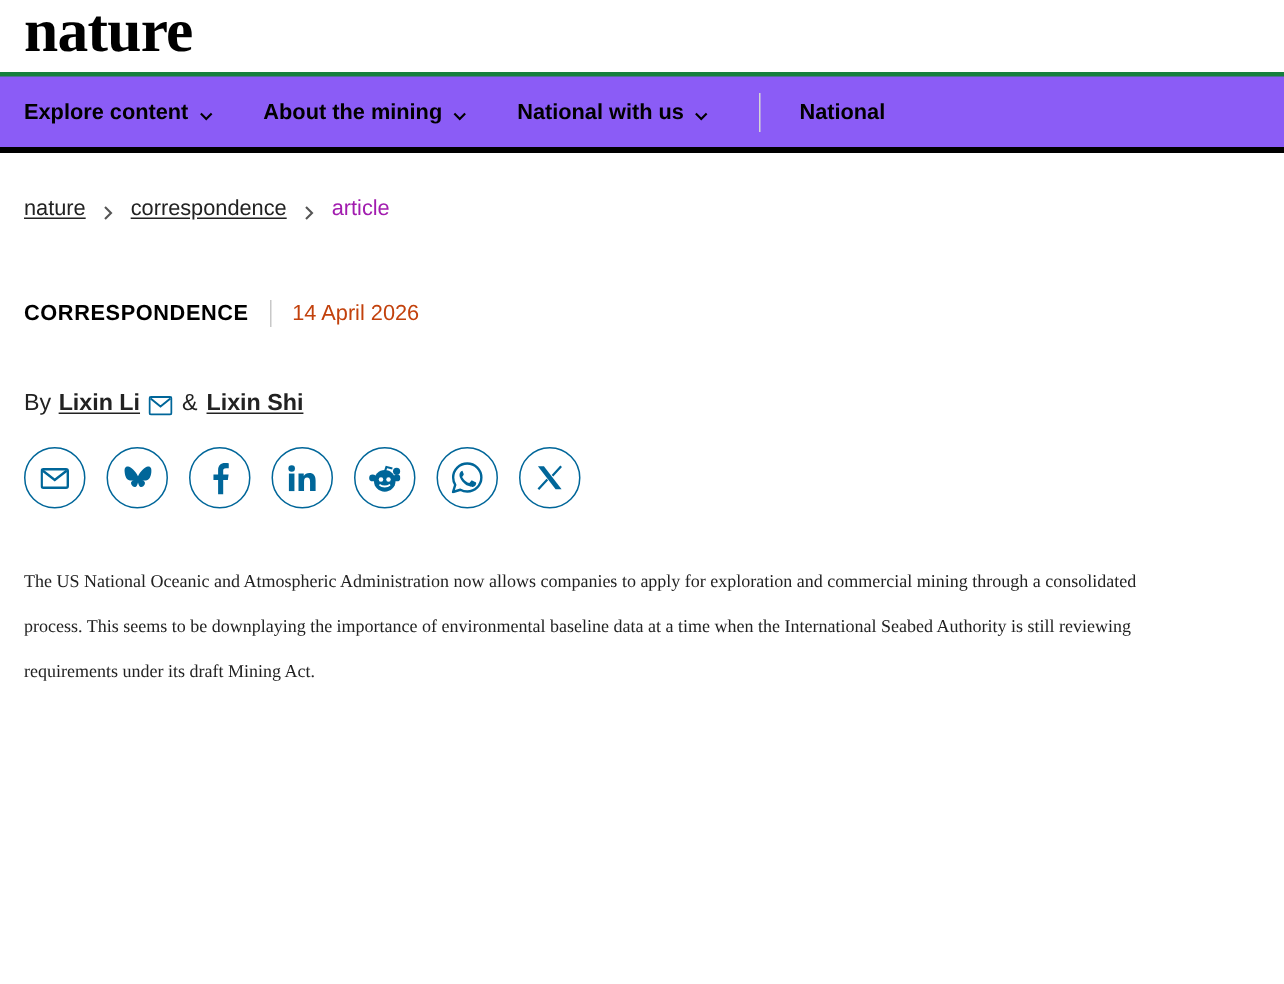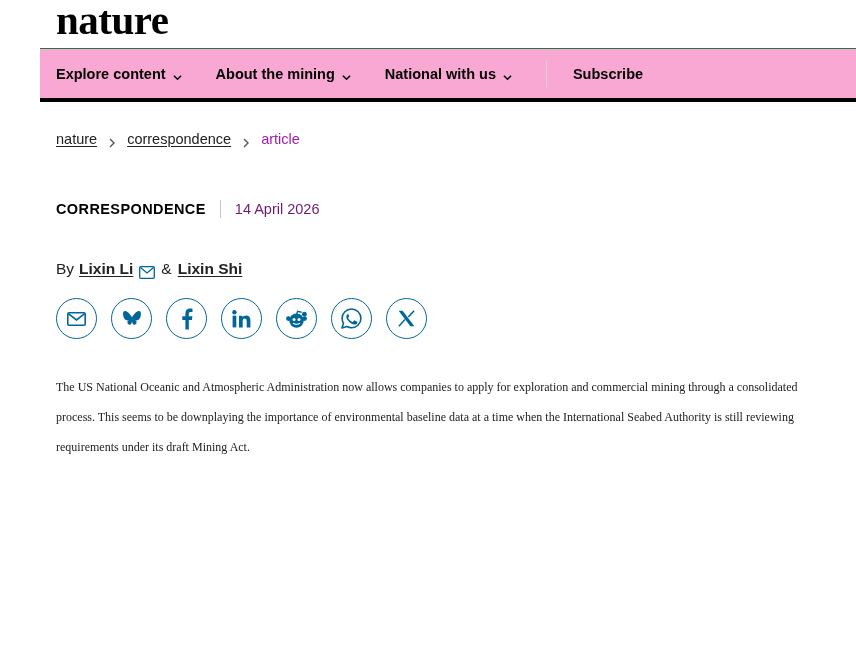--- a/index.html
+++ b/index.html
@@ -27,26 +27,26 @@
     font-size: 41px;
     line-height: 44px;
     letter-spacing: -0.5px;
     color: #000000;
     margin-top: -2px;
   }
 
   
   .navbar {
     height: 54px;
-    border-top: 1px solid #15803d;
+    border-top: 3px solid #15803d;
     border-bottom: 4px solid #000000;
     display: flex;
     align-items: center;
     padding: 0 16px;
-    background: #f9a8d4;
+    background: #8b5cf6;
   }
   .nav-item {
     display: flex;
     align-items: center;
     font-size: 14.5px;
     font-weight: 700;
     color: #000000;
     margin-right: 34px;
     cursor: pointer;
     white-space: nowrap;
@@ -105,41 +105,41 @@
     font-weight: 700;
     letter-spacing: 0.4px;
     color: #000000;
   }
   .meta .divider {
     width: 1px;
     height: 18px;
     background: #c8c8c8;
     margin: 0 14px;
   }
-  .meta .date { color: #701a75; }
+  .meta .date { color: #c2410c; }
 
   
   h1.headline {
     font-family: "Liberation Serif", serif;
     font-weight: 700;
     font-size: 43px;
     line-height: 49px;
     letter-spacing: -0.4px;
     color: #000000;
     margin: 26px 0 0 0;
     max-width: 760px;
   }
 
   
   .byline {
     margin-top: 42px;
     font-size: 15.5px;
     color: #222222;
     display: flex;
-    align-items: flex-end;
+    align-items: center;
     flex-wrap: wrap;
   }
   .byline .prefix { margin-right: 5px; }
   .byline a {
     color: #222222;
     text-decoration: underline;
     text-underline-offset: 2px;
     cursor: pointer;
     font-weight: bold;
   }
@@ -187,21 +187,21 @@
   }
   .fade-mask {
     position: absolute;
     left: 0;
     right: 0;
     bottom: 0;
     height: 54px;
     background: linear-gradient(to bottom, rgba(255,255,255,0) 0%, rgba(255,255,255,0.92) 70%, #ffffff 100%);
     pointer-events: none;
   }
-  .page-wrap { position: relative; width: 856px; height: 656px; padding-left: 40px; }
+  .page-wrap { position: relative; width: 856px; height: 656px; }
 </style>
 </head>
 <body>
 
 <div class="page-wrap">
 
   <header class="masthead">
     <div class="logo">nature</div>
   </header>
 
@@ -225,21 +225,21 @@
     <div class="nav-item">
       <span>National with us</span>
       <span class="caret">
         <svg width="9" height="9" viewBox="0 0 10 10">
             <path d="M1 3 L5 7 L9 3" fill="none" stroke="#000" stroke-width="1.6"></path>
           </svg>
       </span>
     </div>
     <div class="nav-sep"></div>
     <div class="nav-item plain">
-      <span>Subscribe</span>
+      <span>National</span>
     </div>
   </nav>
 
   <div class="content">
 
     <div class="breadcrumb">
       <a>nature</a>
       <span class="chev">
         <svg width="8" height="10" viewBox="0 0 8 10">
             <path d="M2 1 L6 5 L2 9" fill="none" stroke="#555" stroke-width="1.4"></path>

